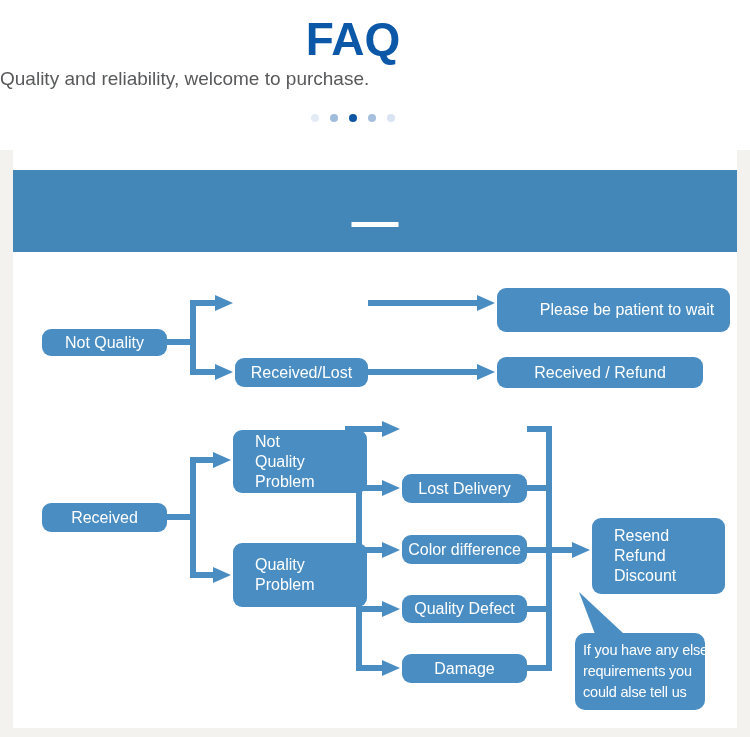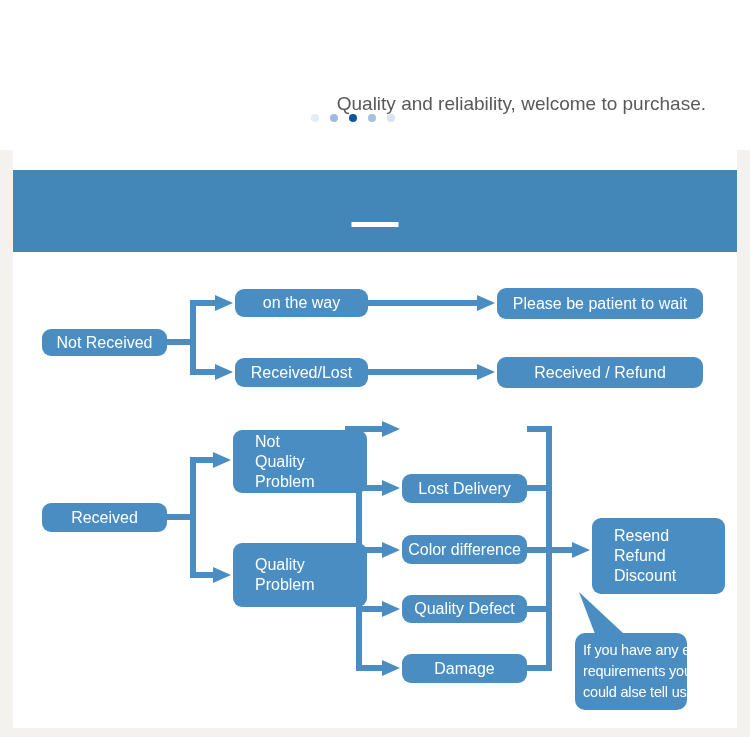--- a/index.html
+++ b/index.html
@@ -11,84 +11,84 @@
     --margin:#f3f2ef;
   }
   .stage{position:relative;width:750px;height:737px;background:#fff;overflow:hidden;
          font-family:"Liberation Sans", sans-serif;}
   
   .strip{position:absolute;background:var(--margin);}
   
   .header{position:absolute;left:0;top:0;width:706px;height:150px;}
   .faq-title{position:absolute;top:14px;left:0;width:100%;text-align:center;
              font-size:46px;font-weight:bold;color:var(--title);line-height:50px;}
-  .subtitle{position:absolute;top:68px;left:0;width:100%;text-align:right;
-            font-size:19px;color:var(--subtitle);margin-top:25px;}
+  .subtitle{position:absolute;top:68px;left:0;width:100%;text-align:left;
+            font-size:19px;color:var(--subtitle);}
   .dots{position:absolute;top:114px;left:0;width:100%;display:flex;gap:11px;justify-content:center;}
   .dot{width:8px;height:8px;border-radius:50%;}
   
   .banner{position:absolute;left:13px;top:170px;width:724px;height:82px;background:var(--banner);}
   .banner-title{position:absolute;top:12px;left:0;width:100%;text-align:center;color:#fff;
                 font-size:32px;font-weight:bold;letter-spacing:1.5px;line-height:34px;}
   .banner-underline{position:absolute;left:50%;transform:translateX(-50%);top:52px;
                     width:47px;height:5px;background:#fff;}
   
   .box{position:absolute;background:var(--node);border-radius:9px;color:#fff;
        display:flex;align-items:center;justify-content:center;
        font-size:16px;line-height:20px;white-space:pre;text-align:center;}
   .box.left{justify-content:flex-start;padding-left:22px;text-align:left;}
   .hline,.vline{position:absolute;background:var(--node);}
   .ah{position:absolute;width:0;height:0;
       border-top:8px solid transparent;border-bottom:8px solid transparent;
       border-left:18px solid var(--node);}
-  .bubble{position:absolute;left:575px;top:633px;width:112px;height:77px;
+  .bubble{position:absolute;left:575px;top:633px;width:130px;height:77px;
           background:var(--node);border-radius:10px;color:#fff;
           font-size:14.5px;line-height:21px;letter-spacing:-0.2px;
           padding:7px 0 0 8px;box-sizing:border-box;white-space:pre;z-index:2;}
   .tail{position:absolute;left:574px;top:589px;z-index:1;}
 </style>
 </head>
 <body>
 
 <div class="stage">
 
   <div class="strip" style="left:0;top:150px;width:13px;height:587px;"></div>
   <div class="strip" style="left:737px;top:150px;width:13px;height:587px;"></div>
   <div class="strip" style="left:0;top:728px;width:750px;height:9px;"></div>
 
   <div class="header">
+    <div class="faq-title">FAQ</div>
     <div class="subtitle">Quality and reliability, welcome to purchase.</div>
     <div class="dots">
         <div class="dot" style="background: rgb(227, 235, 245);"></div>
         <div class="dot" style="background: rgb(159, 188, 221);"></div>
         <div class="dot" style="background: rgb(14, 85, 162);"></div>
         <div class="dot" style="background: rgb(166, 192, 222);"></div>
         <div class="dot" style="background: rgb(217, 227, 241);"></div>
       </div>
   </div>
 
   <div class="banner">
     <div class="banner-underline"></div>
   </div>
 
-  <div class="box" style="left:42px;top:329px;width:125px;height:27px;">Not Received</div>
+  <div class="box" style="left:42px;top:329px;width:125px;height:27px;">Not Quality</div>
   <div class="hline" style="left:167px;top:339px;width:26px;height:6px;"></div>
   <div class="vline" style="left:190px;top:300px;width:6px;height:75px;"></div>
 
   <div class="hline" style="left:196px;top:300px;width:19px;height:6px;"></div>
   <div class="ah" style="left:215px;top:295px;"></div>
-  <div class="box" style="left:235px;top:289px;width:133px;height:28px;">on the way</div>
 
   <div class="hline" style="left:196px;top:369px;width:19px;height:6px;"></div>
   <div class="ah" style="left:215px;top:364px;"></div>
   <div class="box" style="left:235px;top:358px;width:133px;height:29px;">Received/Lost</div>
 
   <div class="hline" style="left:368px;top:300px;width:109px;height:6px;"></div>
   <div class="ah" style="left:477px;top:295px;"></div>
-  <div class="box" style="left:497px;top:288px;width:206px;height:31px;">Please be patient to wait</div>
+  <div class="box" style="left:497px;top:288px;width:206px;height:44px;padding-left:27px;">Please be patient to wait</div>
 
   <div class="hline" style="left:368px;top:369px;width:109px;height:6px;"></div>
   <div class="ah" style="left:477px;top:364px;"></div>
   <div class="box" style="left:42px;top:503px;width:125px;height:29px;">Received</div>
 
   <div class="box" style="left:497px;top:357px;width:206px;height:31px;">Received / Refund</div>
   <div class="hline" style="left:167px;top:514px;width:26px;height:6px;"></div>
   <div class="vline" style="left:190px;top:457px;width:6px;height:121px;"></div>
 
   <div class="hline" style="left:196px;top:457px;width:17px;height:6px;"></div>

